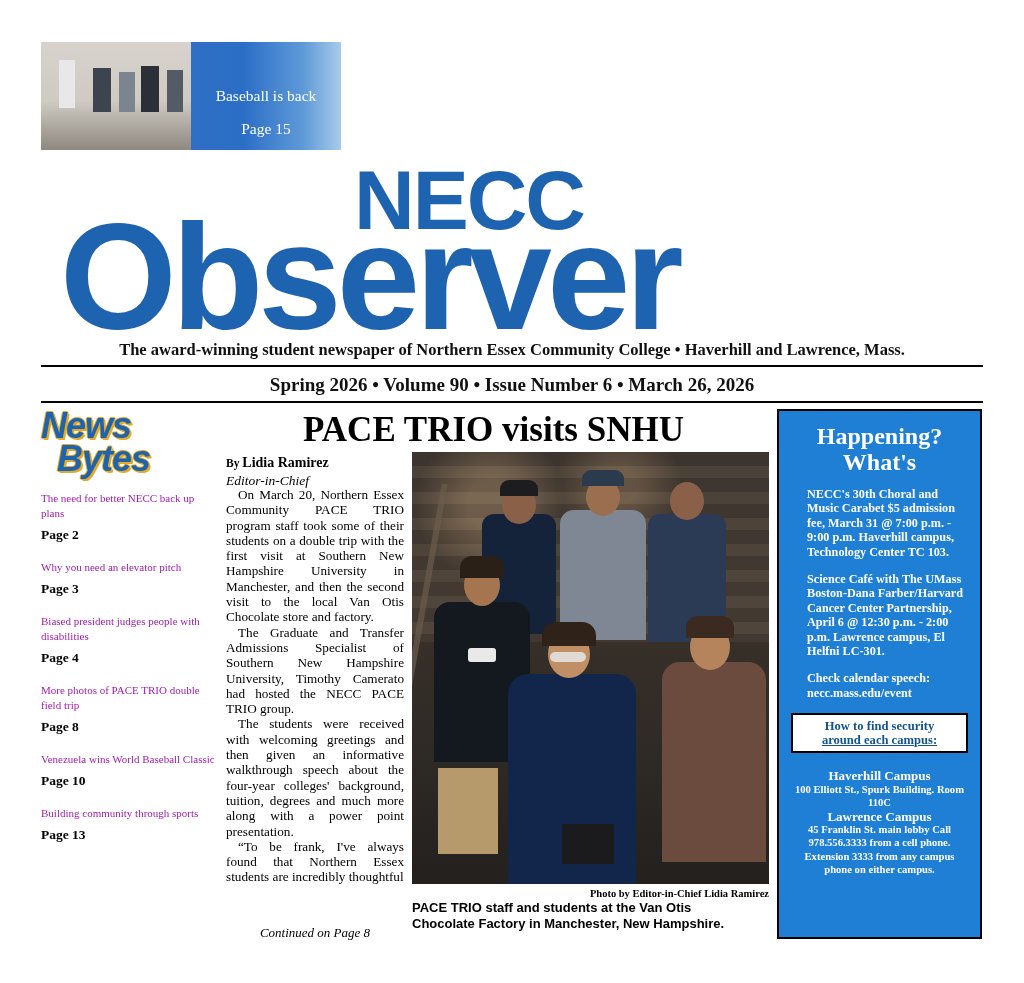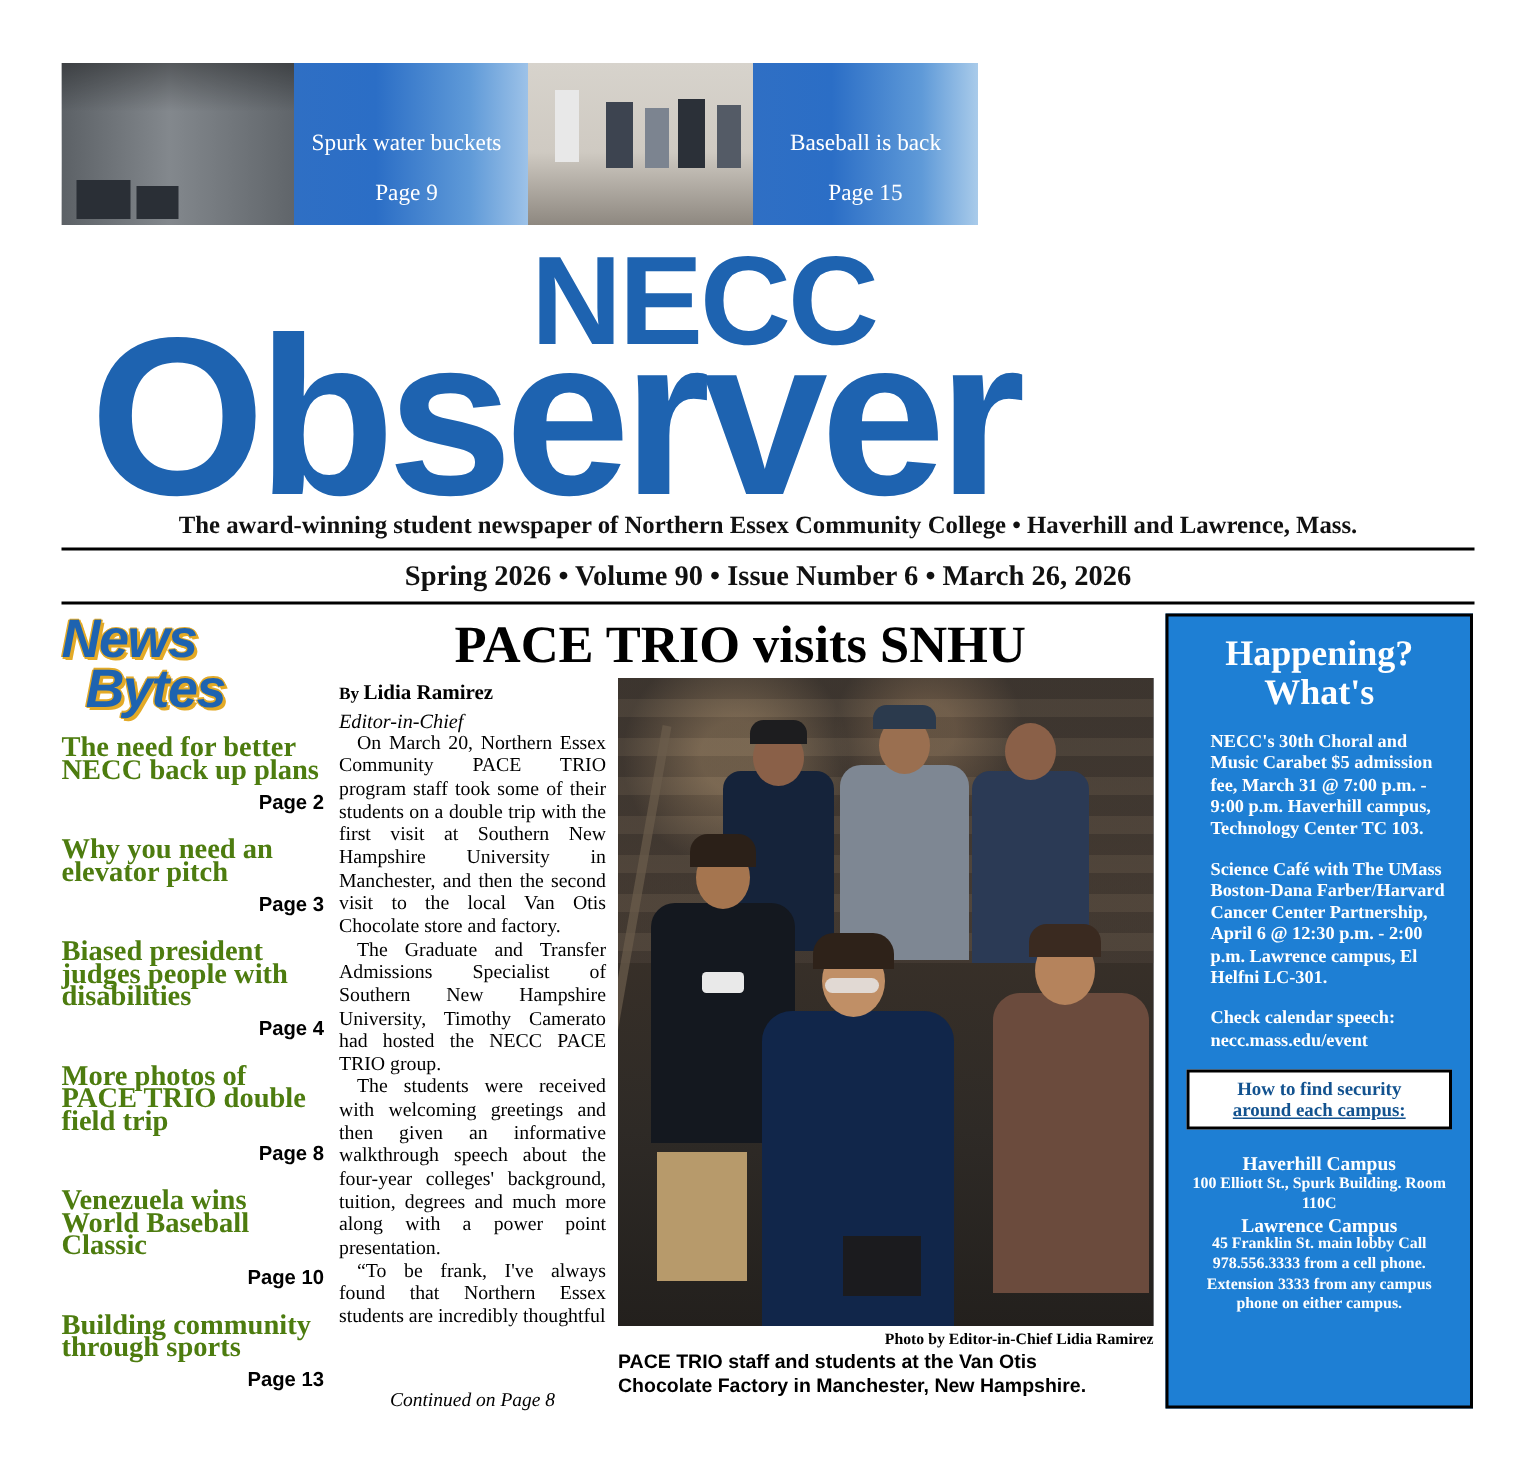--- a/index.html
+++ b/index.html
@@ -203,30 +203,29 @@
     letter-spacing: -1px;
     text-shadow:
        1px 0 0 #e3aa27, -1px 0 0 #e3aa27, 0 1px 0 #e3aa27, 0 -1px 0 #e3aa27,
        2px 2px 0 #e3aa27;
   }
   .nb-logo .nb-word.two { margin-left: 16px; }
   .nb-list { margin-top: 10px; }
   .nb-item { margin-bottom: 17px; }
   .nb-title {
     font-family: "Liberation Serif", serif;
-    font-weight: bold;
-    font-size: 19px;
+    font-weight: normal;
+    font-size: 11px;
     line-height: 15px;
-    color: #4d7c0f;
+    color: #a21caf;
   }
   .nb-page {
-    font-family: Liberation Sans, sans-serif;
+    font-family: Liberation Serif, serif;
     font-weight: bold;
     font-size: 13.5px;
-    text-align: right;
     margin-top: 6px;
   }
 
   
   .headline {
     position: absolute;
     top: 410px;
     left: 226px;
     width: 535px;
     text-align: center;
@@ -380,28 +379,20 @@
   .sec-info .campus { font-size: 13px; }
   .sec-info .sm { font-size: 10.6px; }
 </style>
 </head>
 <body>
 
 <div class="page">
 
   <div class="teasers">
 
-    <div class="teaser" id="teaser-1">
-      <div class="photo">
-        <div class="teaser-photo-hall"></div>
-      </div>
-      <div class="grad"></div>
-      <div class="tz-text" style="left:155px; top:44px; width:150px; text-align:center;">Spurk water buckets</div>
-      <div class="tz-page" style="left:155px; top:78px; width:150px; text-align:center;">Page 9</div>
-    </div>
 
     <div class="teaser" id="teaser-2" style="margin-left:0;">
       <div class="photo">
         <div class="teaser-photo-gym">
           <div class="p1"></div>
             <div class="p2"></div>
             <div class="p3"></div>
           <div class="p4"></div>
             <div class="p5"></div>
         </div>

